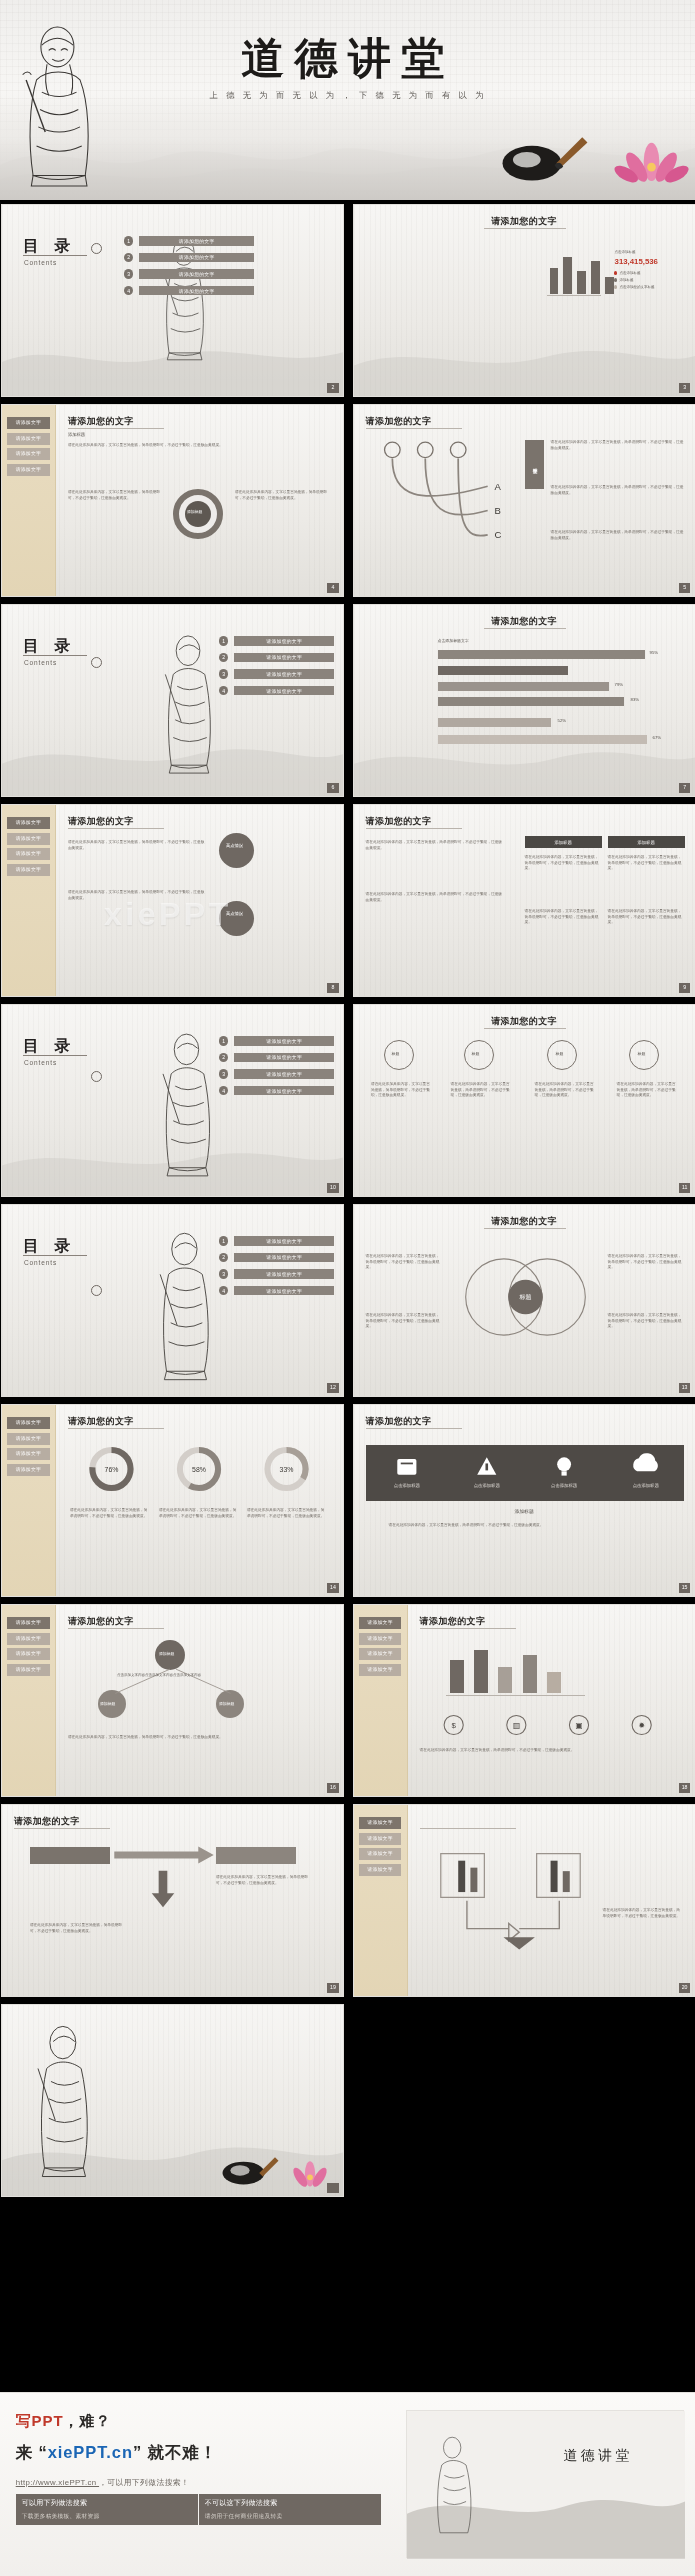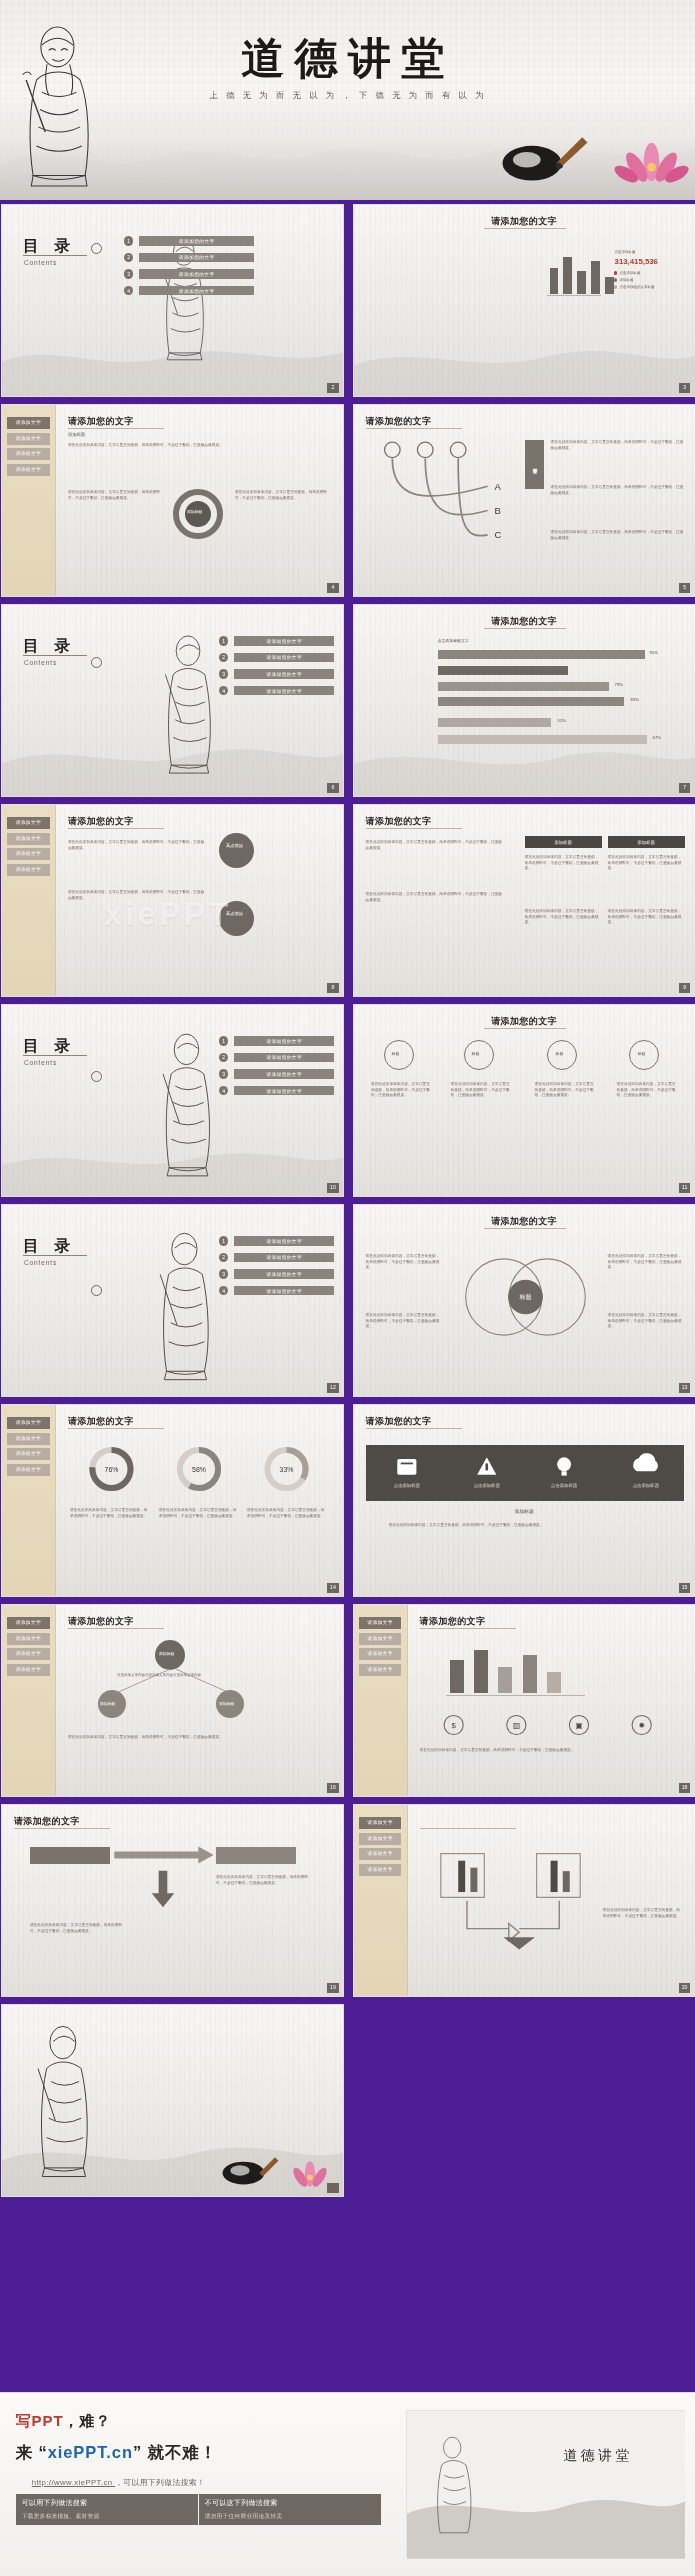--- a/index.html
+++ b/index.html
@@ -4,21 +4,21 @@
 <style>
   * { box-sizing: border-box; }
   html, body {
     margin: 0; padding: 0;
     background: #ffffff;
     font-family: "Liberation Sans", sans-serif;
   }
   .page {
     width: 696px; height: 2576px;
     position: relative;
-    background: #4c1d95;
+    background: #000000;
     overflow: hidden;
   }
 
   
   .cover {
     position: absolute; left: 0; top: 0; width: 696px; height: 200px;
     background: linear-gradient(180deg,#efeeec 0%,#f7f6f4 45%,#e9e7e3 100%);
     overflow: hidden;
   }
   .cover .texture {
@@ -165,21 +165,21 @@
   .footer .f-line1 .dark { color:#2b2927; }
   .footer .f-line2 {
     position:absolute; left: 15.7px; top: 49px;
     font-size: 16.5px; font-weight:700; color:#2b2927; letter-spacing:0.9px;
   }
   .footer .f-line2 .blue { color:#1b66b5; }
   .footer .f-url {
     position:absolute; left: 15.7px; top: 84px;
     font-size: 7.8px; color:#6e6862; letter-spacing:0.4px;
   }
-  .footer .f-url .u { text-decoration: underline; margin-left: 16px; }
+  .footer .f-url .u { text-decoration: underline; }
   .footer .f-cols {
     position:absolute; left: 15.7px; top: 101px; width: 365px;
     display:flex; gap: 0.9px;
   }
   .footer .f-col {
     flex:1; background:#6f6862; color:#fff; font-size:7px;
     padding: 4.3px 6px; letter-spacing:0.3px;
   }
   .footer .f-col .sub { display:block; font-size:5.7px; color:#d7d2cc; margin-top:3.5px; line-height:1.5;}
   .footer .f-right {

